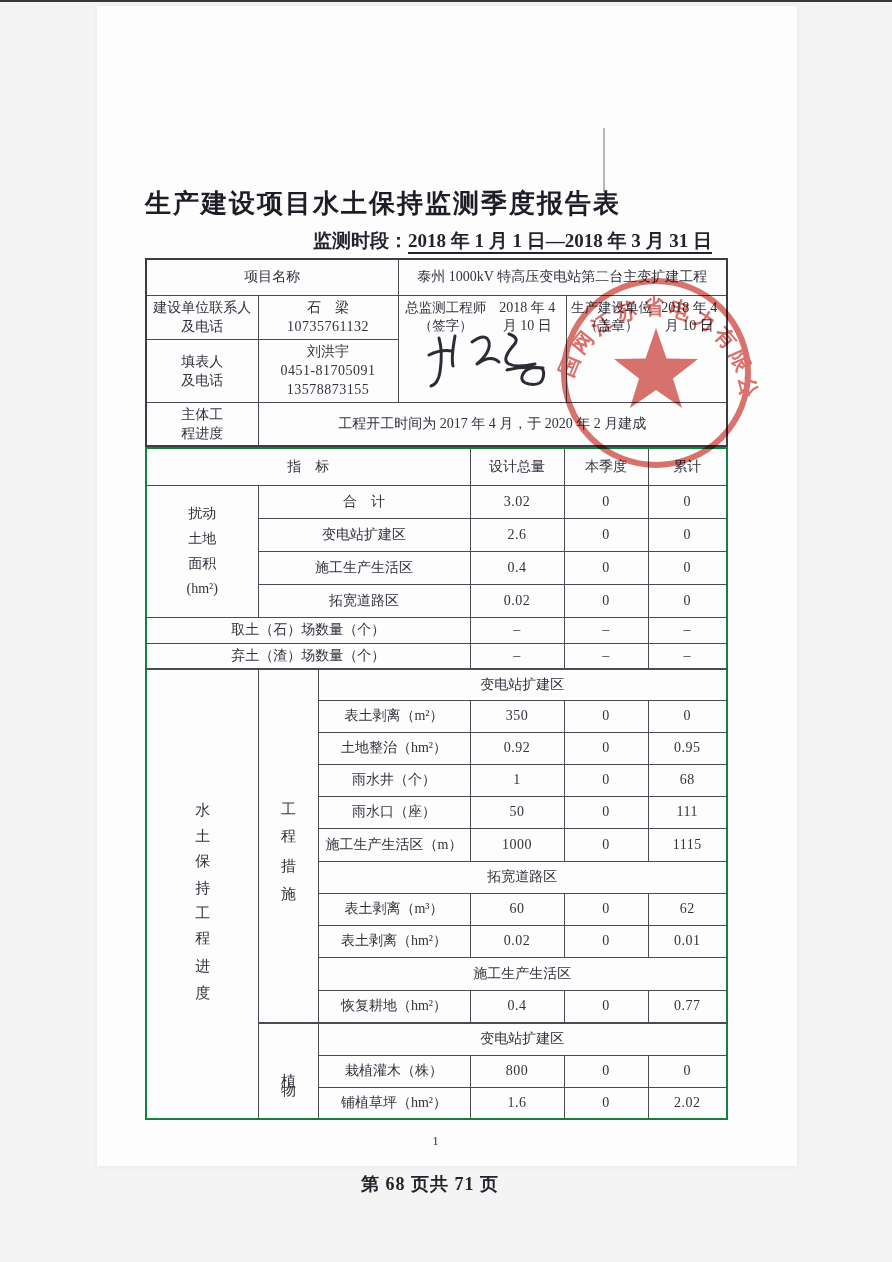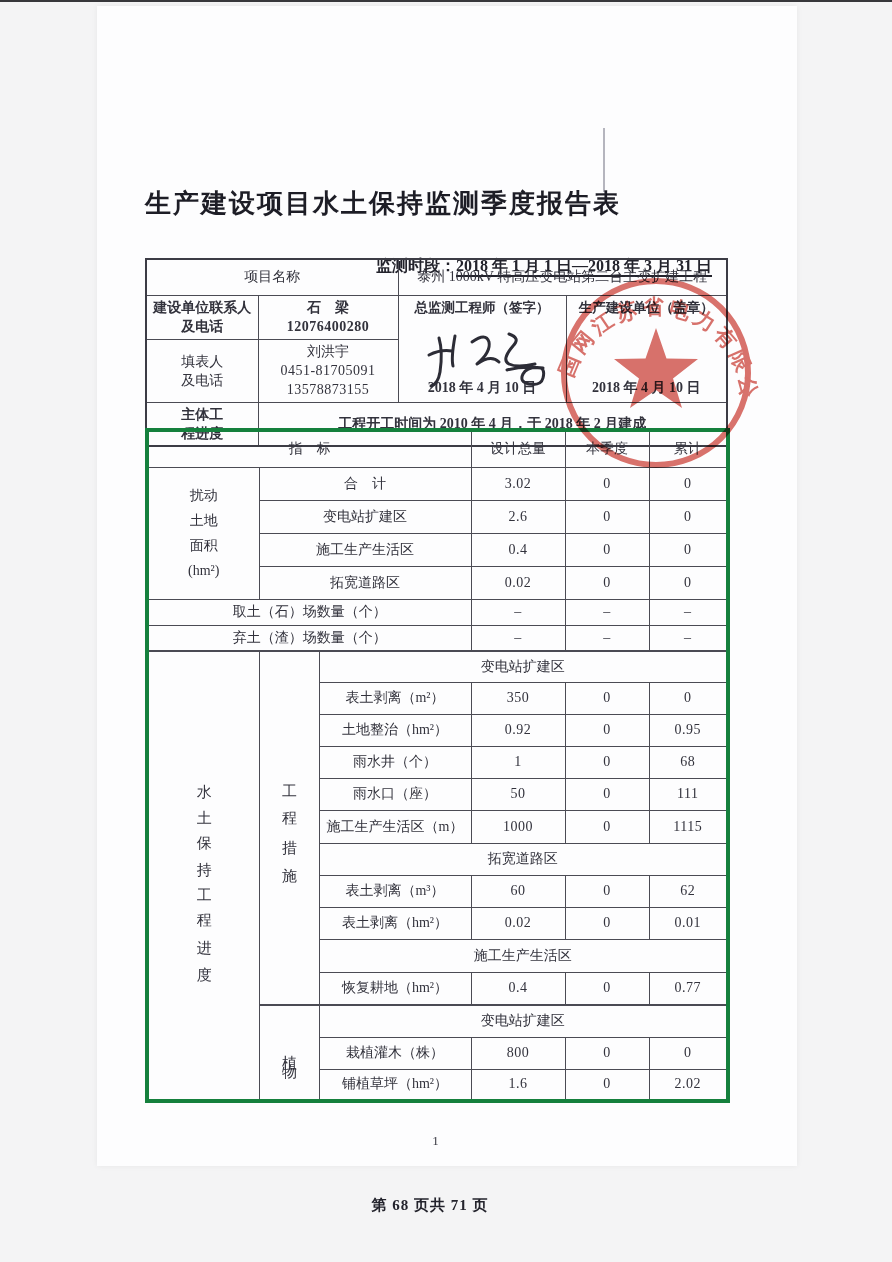--- a/index.html
+++ b/index.html
@@ -25,39 +25,39 @@
     position:absolute; left:603px; top:128px; width:2px; height:64px;
     background:rgba(110,110,125,.5);
   }
   .doc-title{
     position:absolute; left:145px; top:186px; width:581px;
     text-align:left; font-size:26px; font-weight:bold; color:#1d1d26;
     letter-spacing:2px;
   }
   .period-line{
     position:absolute; left:145px; top:228px; width:567px;
-    text-align:right; font-size:16px; font-weight:bold; color:#23232c;margin-top:28px;
+    text-align:right; font-size:19px; font-weight:bold; color:#23232c;
   }
   .period-line .pv{ border-bottom:2px solid #23232c; padding-bottom:1px; }
 
   table{ border-collapse:collapse; table-layout:fixed; background:transparent; }
   td{
     border:1px solid #4b4b54; text-align:center; vertical-align:middle;
     font-size:14px; color:#32323c; padding:1px 2px; overflow:hidden;
   }
   .top-table{ position:absolute; left:145px; top:258px; width:581px; border:2px solid #3c3c45; }
-  .main-table{ position:absolute; left:145px; top:428px; width:581px; border:4px solid #15803d; }
-
-  .h36 td{ height:36px; } .h44 td{ height:44px;font-weight:bold; } .h62 td{ height:62px; }
+  .main-table{ position:absolute; left:145px; top:447px; width:581px; border:2px solid #15803d; }
+
+  .h36 td{ height:36px; } .h44 td{ height:44px; } .h62 td{ height:62px; }
   .h37 td{ height:37px; } .h33 td{ height:33px; } .h32 td{ height:32px; }
   .h26 td{ height:26px; } .h31 td{ height:31px; }
 
   .two-line{ line-height:19px; }
   .sig-cell{ vertical-align:top; }
-  .sig-inner{ display:flex; flex-direction:column; justify-content:space-between; height:104px; padding:2px 0 4px 0; }
+  .sig-inner{ display:flex; flex-direction:row; justify-content:space-between; height:104px; padding:2px 0 4px 0; }
   .sig-head{ font-size:13.5px; }
   .stamp-date{ font-size:14px; }
   .num{ font-size:14px; letter-spacing:.5px; }
   .subhead{ font-size:14px; }
   .thickbot td{ border-bottom-width:2px;margin-left:44px; }
   .thicktop td{ border-top-width:2px; }
 
   .vlabel-multi div{ line-height:25px; font-size:14px; }
   .vert{
     writing-mode:vertical-lr; text-orientation:upright;
@@ -69,22 +69,22 @@
   .vert-plant{ letter-spacing:10px; }
 
   .signature-svg{ position:absolute; left:425px; top:322px; pointer-events:none; }
   .stamp-svg{ position:absolute; left:548px; top:272px; pointer-events:none; mix-blend-mode:multiply; opacity:.92; }
 
   .doc-page-num{
     position:absolute; left:145px; top:1133px; width:581px;
     text-align:center; font-size:13px; color:#3a3a44;
   }
   .footer-page-info{
-    position:absolute; left:100px; top:1196px; width:660px;
-    text-align:center; font-size:15px; font-weight:bold; color:#23232c;
+    position:absolute; left:100px; top:1172px; width:660px;
+    text-align:center; font-size:18px; font-weight:bold; color:#23232c;
     letter-spacing:1px;
   }
 </style>
 </head>
 <body>
 
 <div class="scan-page"></div>
 <div class="scan-top-edge"></div>
 <div class="scan-artifact-line"></div>
 
@@ -106,21 +106,21 @@
     <td colspan="2">项目名称</td>
     <td colspan="2">泰州 1000kV 特高压变电站第二台主变扩建工程</td>
   </tr>
   <tr class="h44">
     <td class="two-line">
       <div>建设单位联系人</div>
       <div>及电话</div>
     </td>
     <td class="two-line">
       <div>石　梁</div>
-      <div class="num">12076400280</div>
+      <div class="num">10735761132</div>
     </td>
     <td rowspan="2" class="sig-cell">
       <div class="sig-inner">
         <div class="sig-head">总监测工程师（签字）</div>
         <div style="height:40px"></div>
         <div>2018 年 4 月 10 日</div>
       </div>
     </td>
     <td rowspan="2" class="sig-cell">
       <div class="sig-inner">
@@ -139,21 +139,21 @@
       <div>刘洪宇</div>
       <div class="num">0451-81705091</div>
       <div class="num">13578873155</div>
     </td>
   </tr>
   <tr class="h44">
     <td class="two-line">
       <div>主体工</div>
       <div>程进度</div>
     </td>
-    <td colspan="3">工程开工时间为 2010 年 4 月，于 2018 年 2 月建成</td>
+    <td colspan="3">工程开工时间为 2017 年 4 月，于 2020 年 2 月建成</td>
   </tr>
 </tbody>
   </table>
 
 <table class="main-table">
   <colgroup>
       <col style="width:112px">
       <col style="width:60px">
       <col style="width:152px">
       <col style="width:94px">

